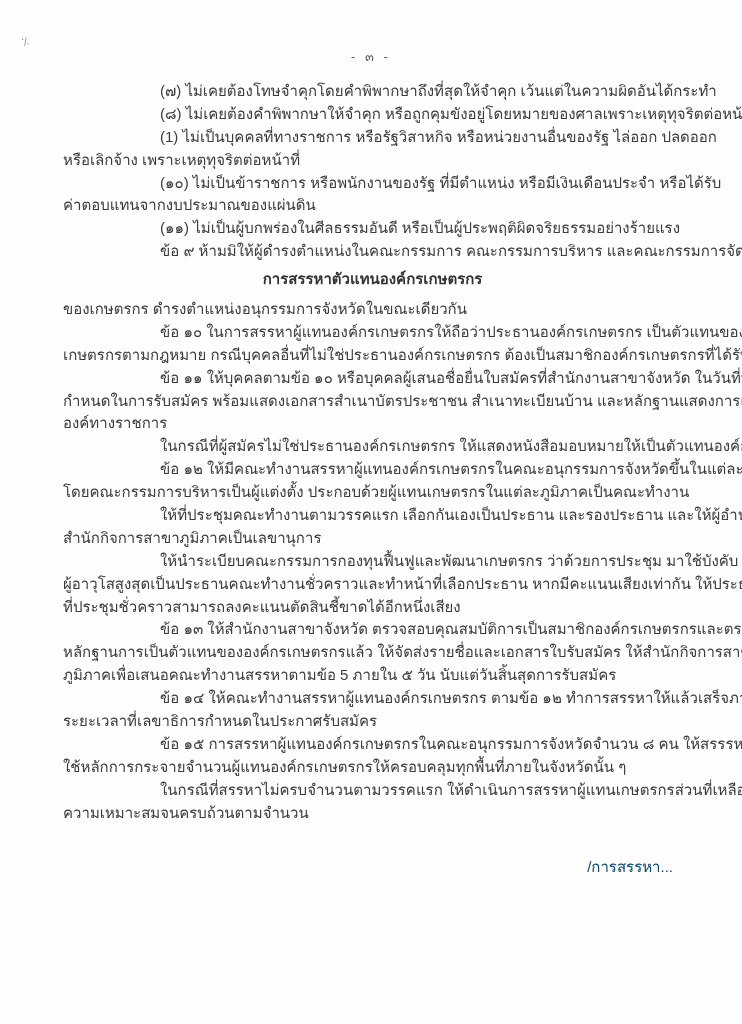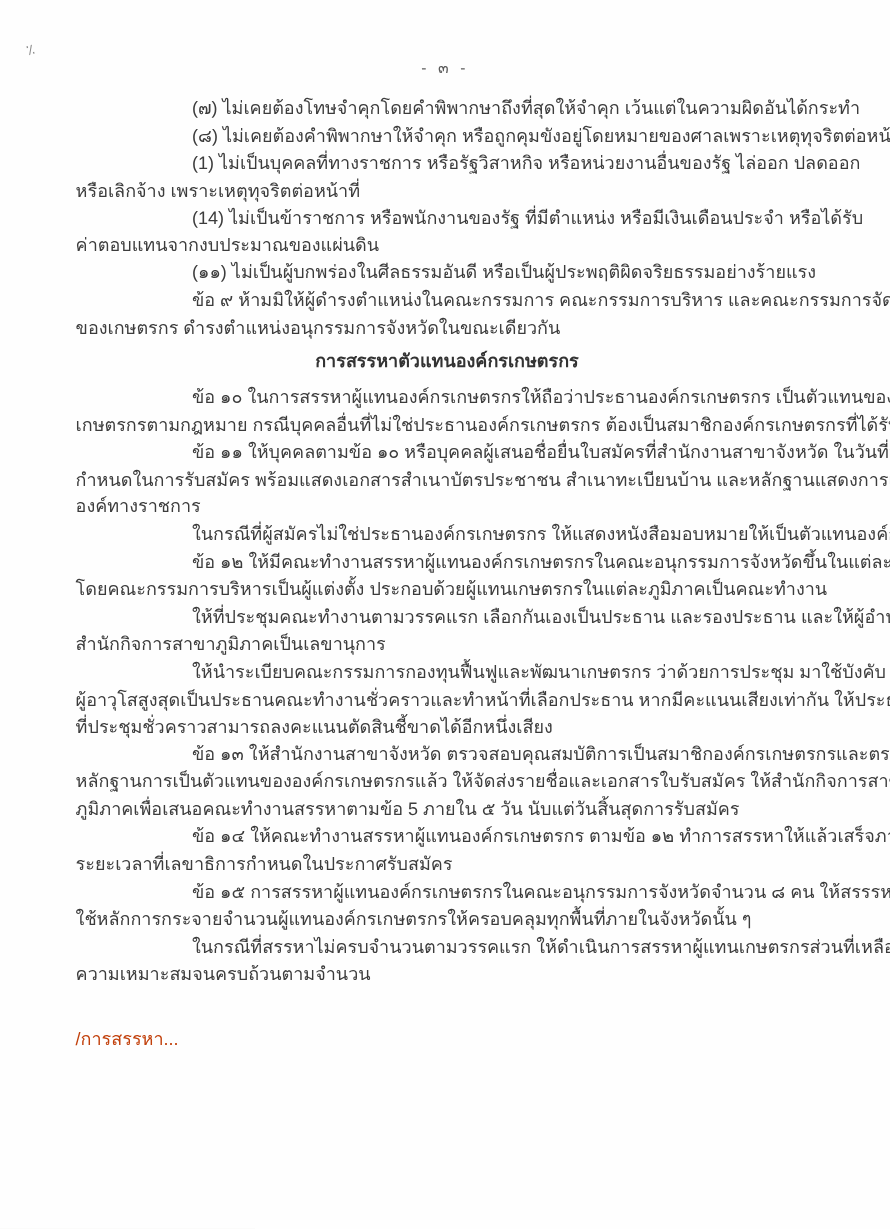--- a/index.html
+++ b/index.html
@@ -65,46 +65,46 @@
     text-align: center;
     font-weight: bold;
     padding-left: 0;
     margin-top: 5px;
     margin-bottom: 7px;
     color: #333333;
   }
   .footer-note {
     margin-top: 9px;
     padding-top: 22.9px; 
-    text-align: left;
+    text-align: right;
     padding-right: 9px;
-    color: #c2410c;
+    color: #0c4a6e;
   }
 </style>
 </head>
 <body>
 
 <div class="page">
 
   <div class="pen-mark">٪</div>
 
   <div class="page-number">- ๓ -</div>
 
   <div class="text-block">
 
     <div class="line indent">(๗)  ไม่เคยต้องโทษจำคุกโดยคำพิพากษาถึงที่สุดให้จำคุก เว้นแต่ในความผิดอันได้กระทำ</div>
       <div class="line indent">(๘)  ไม่เคยต้องคำพิพากษาให้จำคุก หรือถูกคุมขังอยู่โดยหมายของศาลเพราะเหตุทุจริตต่อหน้าที่</div>
       <div class="line indent">(1)  ไม่เป็นบุคคลที่ทางราชการ หรือรัฐวิสาหกิจ หรือหน่วยงานอื่นของรัฐ ไล่ออก ปลดออก</div>
       <div class="line flush">หรือเลิกจ้าง เพราะเหตุทุจริตต่อหน้าที่</div>
-      <div class="line indent">(14) ไม่เป็นข้าราชการ หรือพนักงานของรัฐ ที่มีตำแหน่ง หรือมีเงินเดือนประจำ หรือได้รับ</div>
+      <div class="line indent">(๑๐) ไม่เป็นข้าราชการ หรือพนักงานของรัฐ ที่มีตำแหน่ง หรือมีเงินเดือนประจำ หรือได้รับ</div>
       <div class="line flush">ค่าตอบแทนจากงบประมาณของแผ่นดิน</div>
       <div class="line indent">(๑๑) ไม่เป็นผู้บกพร่องในศีลธรรมอันดี หรือเป็นผู้ประพฤติผิดจริยธรรมอย่างร้ายแรง</div>
       <div class="line indent">ข้อ ๙ ห้ามมิให้ผู้ดำรงตำแหน่งในคณะกรรมการ คณะกรรมการบริหาร และคณะกรรมการจัดการหนี้</div>
+      <div class="line heading">การสรรหาตัวแทนองค์กรเกษตรกร</div>
       <div class="line flush">ของเกษตรกร ดำรงตำแหน่งอนุกรรมการจังหวัดในขณะเดียวกัน</div>
-      <div class="line heading">การสรรหาตัวแทนองค์กรเกษตรกร</div>
       <div class="line indent">ข้อ ๑๐ ในการสรรหาผู้แทนองค์กรเกษตรกรให้ถือว่าประธานองค์กรเกษตรกร เป็นตัวแทนขององค์กร</div>
       <div class="line flush">เกษตรกรตามกฎหมาย กรณีบุคคลอื่นที่ไม่ใช่ประธานองค์กรเกษตรกร ต้องเป็นสมาชิกองค์กรเกษตรกรที่ได้รับ</div>
       <div class="line indent">ข้อ ๑๑ ให้บุคคลตามข้อ ๑๐ หรือบุคคลผู้เสนอชื่อยื่นใบสมัครที่สำนักงานสาขาจังหวัด ในวันที่ประกาศ</div>
       <div class="line flush">กำหนดในการรับสมัคร พร้อมแสดงเอกสารสำเนาบัตรประชาชน สำเนาทะเบียนบ้าน และหลักฐานแสดงการเป็นสมาชิก</div>
       <div class="line flush">องค์ทางราชการ</div>
       <div class="line indent">ในกรณีที่ผู้สมัครไม่ใช่ประธานองค์กรเกษตรกร ให้แสดงหนังสือมอบหมายให้เป็นตัวแทนองค์กรเกษตรกร</div>
       <div class="line indent">ข้อ ๑๒ ให้มีคณะทำงานสรรหาผู้แทนองค์กรเกษตรกรในคณะอนุกรรมการจังหวัดขึ้นในแต่ละภูมิภาค</div>
       <div class="line flush">โดยคณะกรรมการบริหารเป็นผู้แต่งตั้ง ประกอบด้วยผู้แทนเกษตรกรในแต่ละภูมิภาคเป็นคณะทำงาน</div>
       <div class="line indent">ให้ที่ประชุมคณะทำงานตามวรรคแรก เลือกกันเองเป็นประธาน และรองประธาน และให้ผู้อำนวยการ</div>
       <div class="line flush">สำนักกิจการสาขาภูมิภาคเป็นเลขานุการ</div>

